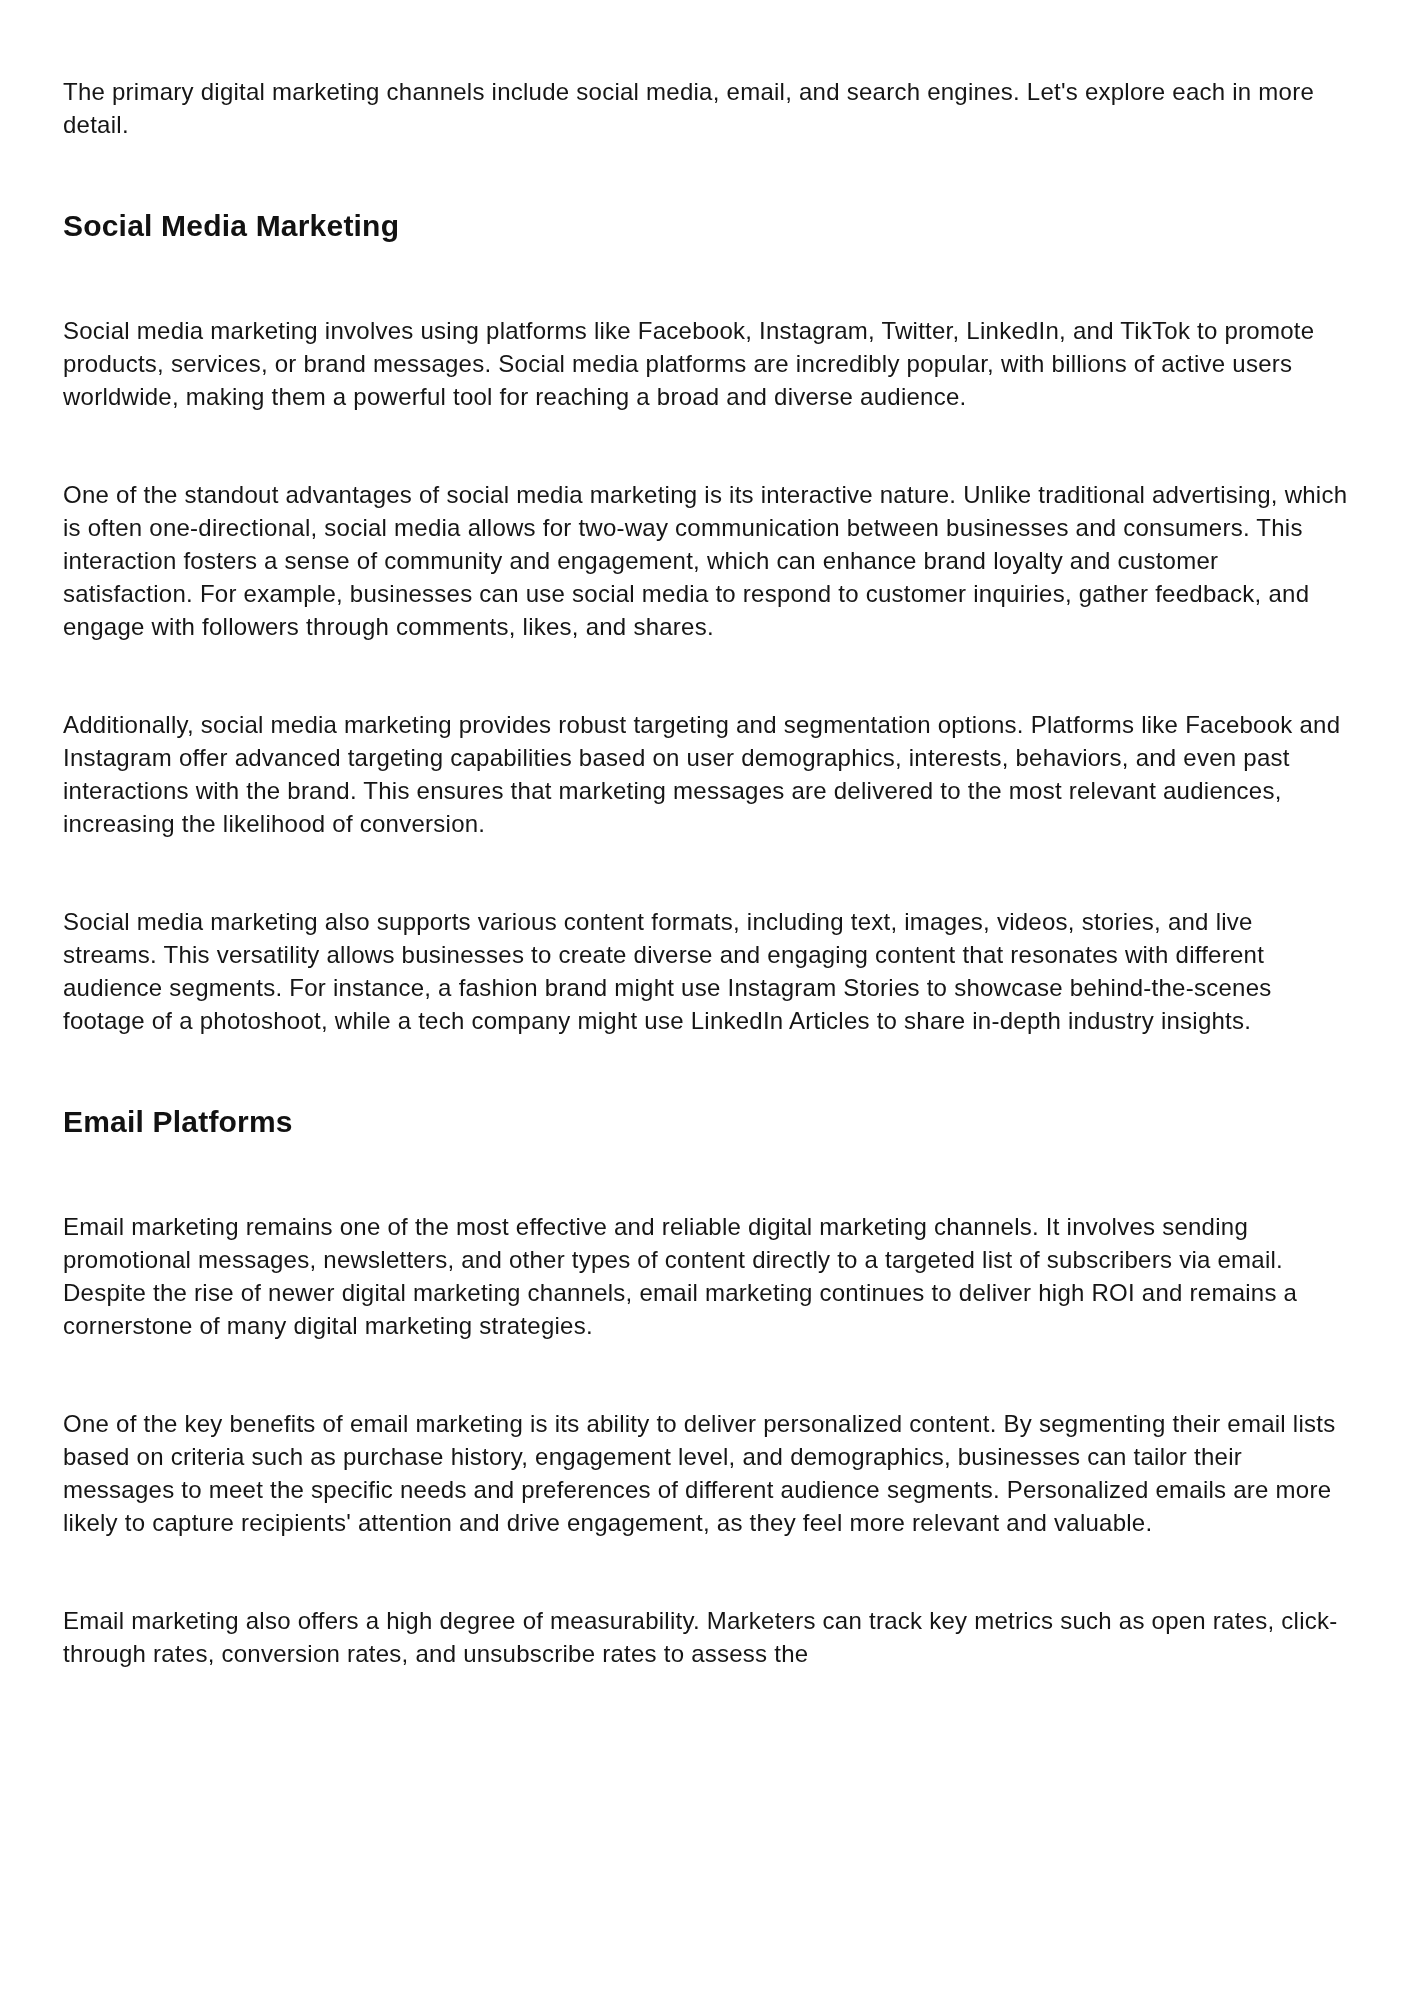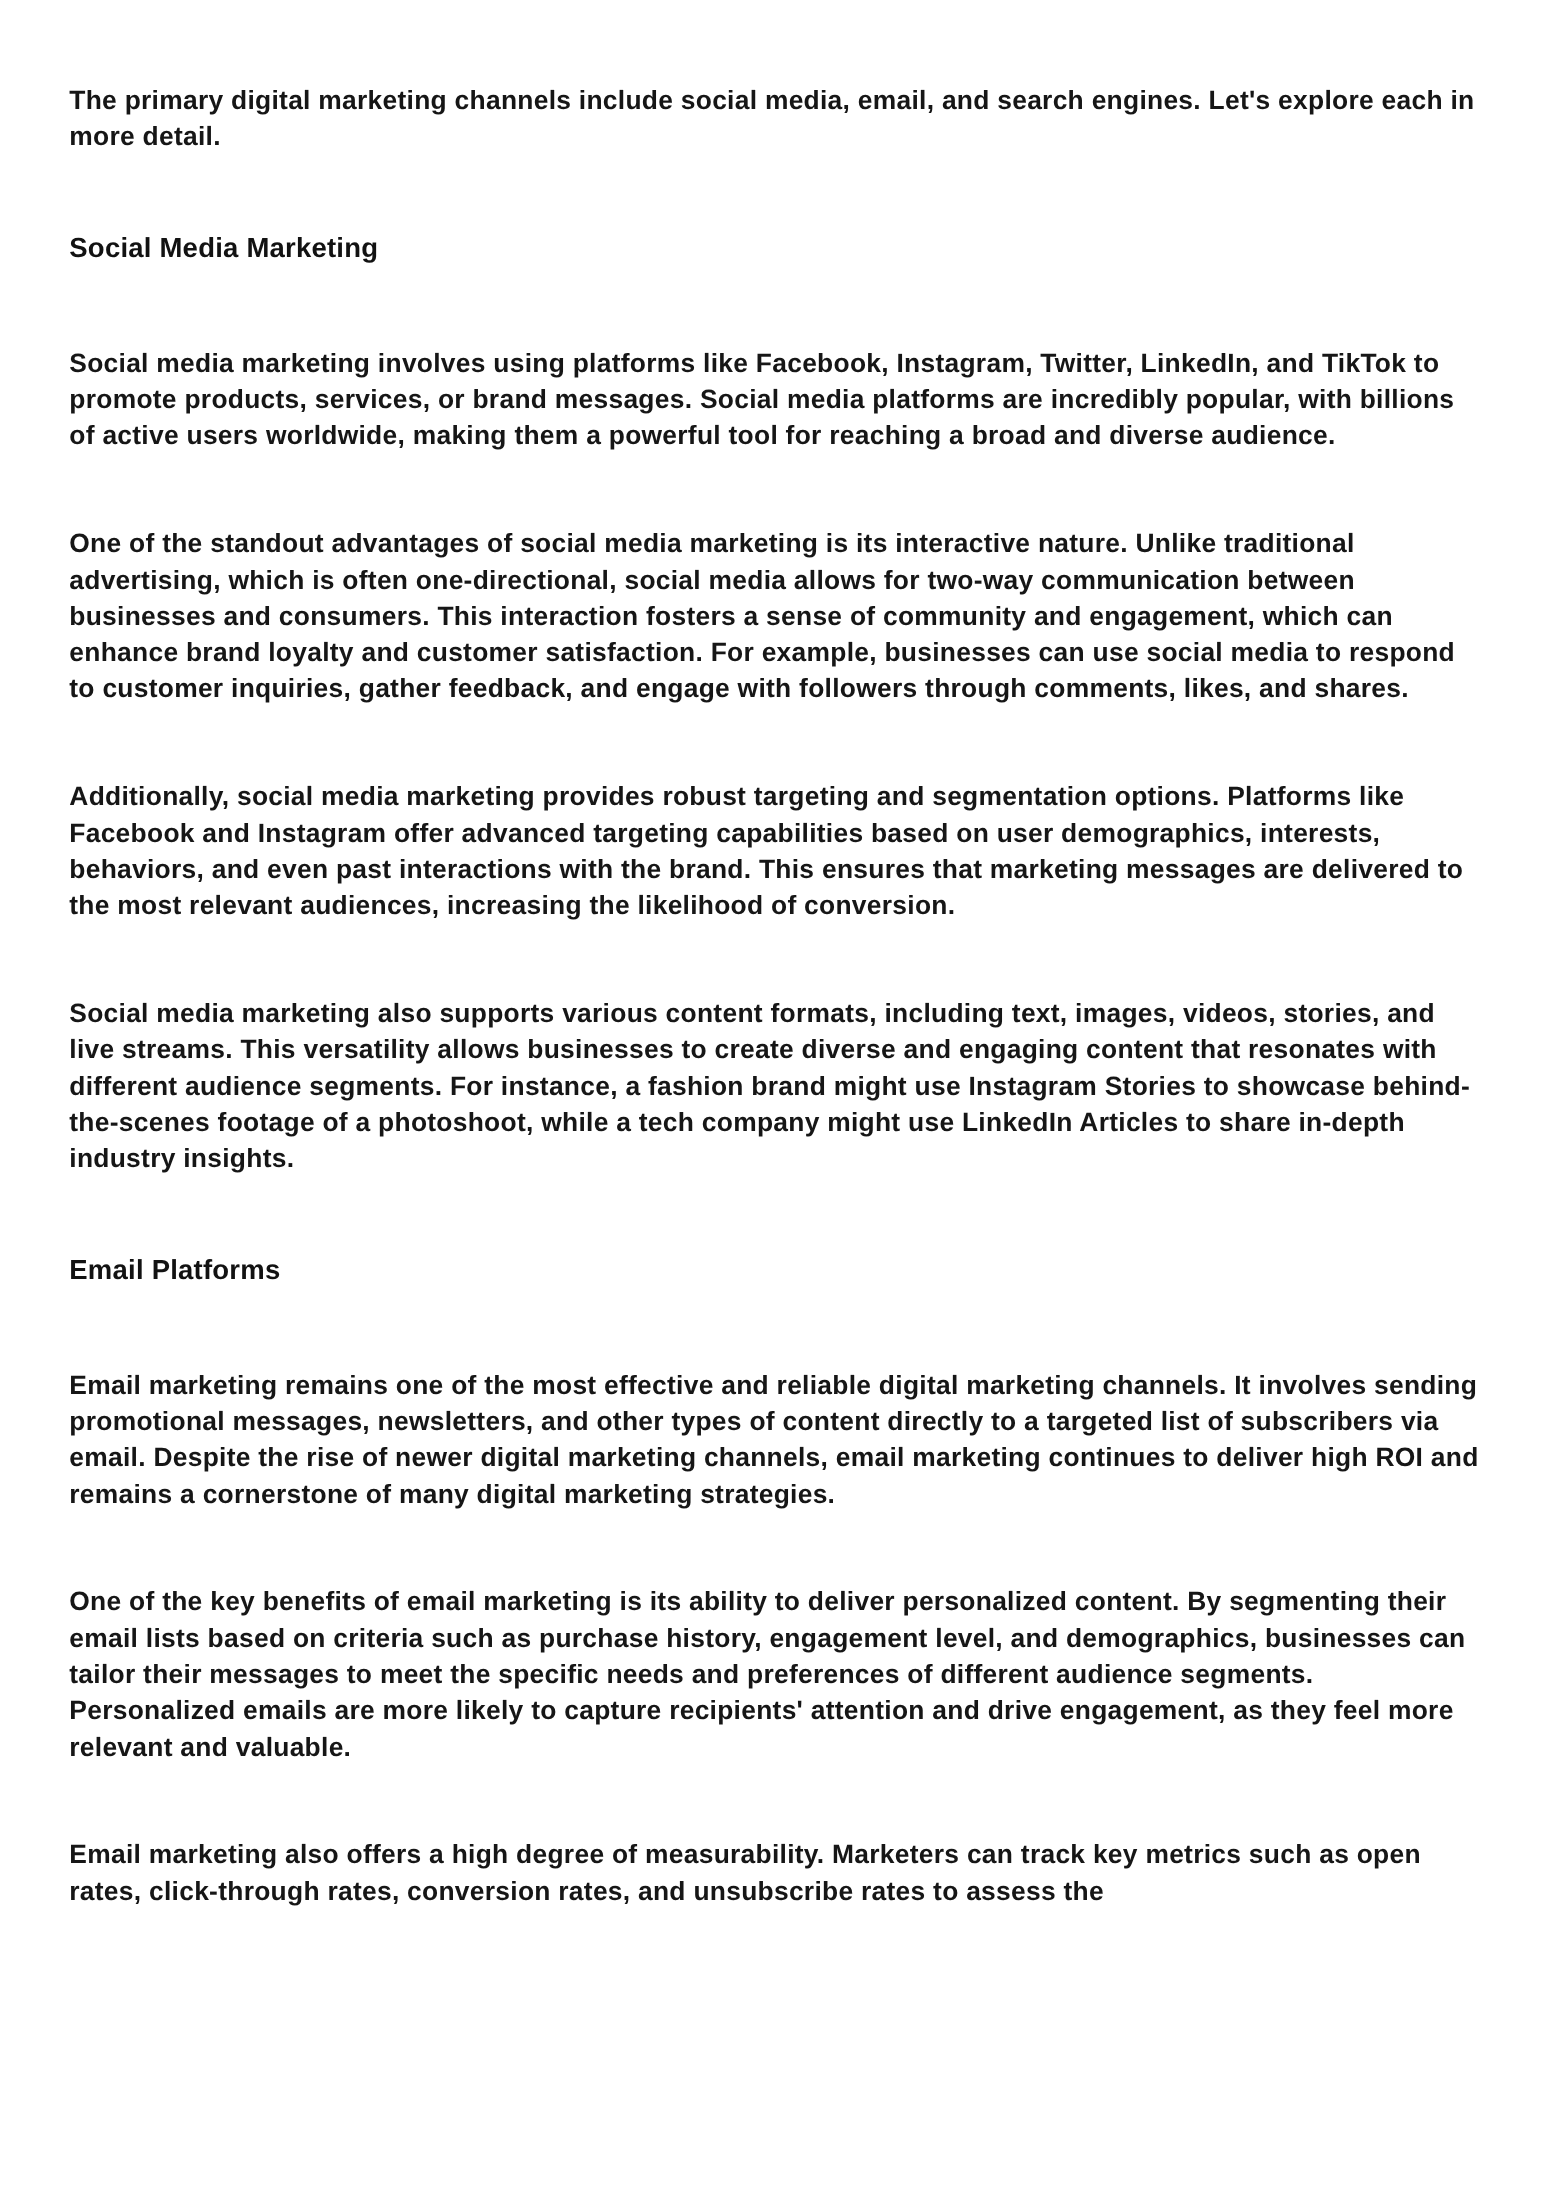--- a/index.html
+++ b/index.html
@@ -24,25 +24,24 @@
   .content {
     width: 1288px;
   }
   p.body-text {
     margin: 0 0 65px 0;
     font-size: 24px;
     line-height: 33px;
     letter-spacing: 0.25px;
     color: #161616;
     text-align: left;
-    font-weight: bold;
   }
   h2.section-heading {
     margin: 0 0 68px 0;
-    font-size: 25px;
+    font-size: 30px;
     line-height: 40px;
     font-weight: 700;
     color: #121212;
     letter-spacing: 0.2px;
   }
 </style>
 </head>
 <body>
 
 <div class="page">

